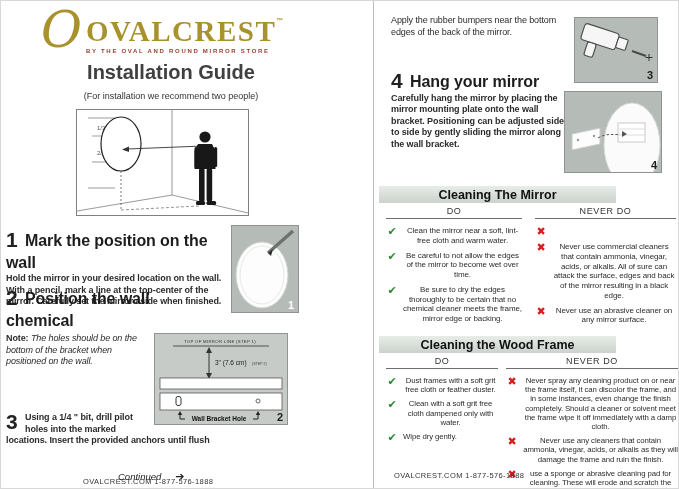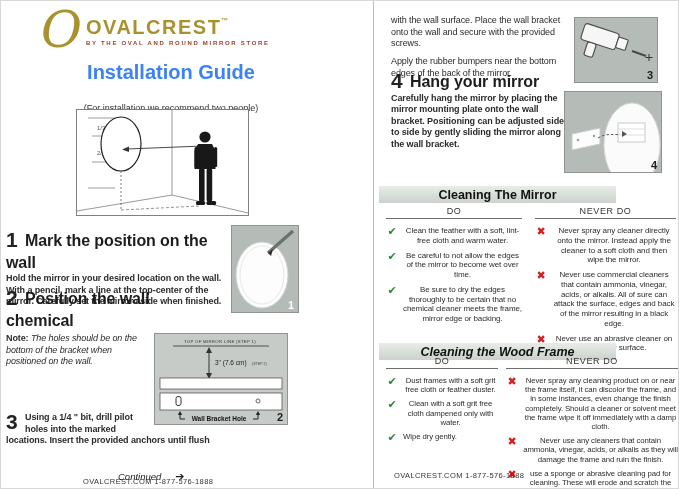--- a/index.html
+++ b/index.html
@@ -8,26 +8,26 @@
     position:relative;width:679px;height:489px;background:#fff;
     font-family:"Liberation Sans","DejaVu Sans",sans-serif;color:#2b2b2b;
     border:1px solid #d8d8d8;overflow:hidden;
   }
   .abs{position:absolute;}
   .divider{position:absolute;left:372px;top:0;width:1px;height:489px;background:#b8bdbb;}
 
   
   .logo-o{font-family:"DejaVu Serif","Liberation Serif",serif;font-style:italic;font-weight:400;
           font-size:50px;line-height:1;color:var(--gold);}
-  .logo-name{font-weight:bold;font-size:20px;letter-spacing:1.5px;color:var(--gold);line-height:1;}
+  .logo-name{font-weight:bold;font-size:29px;letter-spacing:1.5px;color:var(--gold);line-height:1;font-family:Liberation Serif, serif;}
   .logo-tm{font-size:7px;vertical-align:top;color:var(--gold);font-weight:bold;}
   .logo-tagline{font-size:6px;letter-spacing:1.7px;color:var(--tagline-red);font-weight:bold;}
 
-  .page-title{font-size:20px;font-weight:bold;color:#3b82f6;text-align:center;}
-  .page-subtitle{font-size:9px;text-align:center;color:#333;margin-top:19px;}
+  .page-title{font-size:20px;font-weight:bold;color:#404040;text-align:center;}
+  .page-subtitle{font-size:9px;text-align:center;color:#333;margin-top:7px;}
 
   
   .step{font-size:9px;line-height:1.28;letter-spacing:-0.1px;}
   .step-num{float:left;width:15px;font-size:21px;font-weight:bold;line-height:0.95;color:#222;margin-right:4px;}
   .step-title{font-weight:bold;font-size:16px;line-height:1.35;color:#1d1d1d;}
   .step-body{color:#2b2b2b;font-weight:bold;}
   .step-note{margin:2px 0 0 0;}
   .step-note i{font-style:italic;}
   .wrap-spacer{float:right;}
   .sp-step2{width:78px;height:142px;margin-top:38px;}
@@ -169,21 +169,20 @@
     </svg>
     <span class="fig-label">2</span>
   </div>
 
   <div class="abs continued" style="left:117px;top:469px;">
     <span>Continued</span><span class="continued-arrow">➔</span>
   </div>
   <div class="abs footer-text" style="left:82px;top:476px;">OVALCREST.COM  1-877-576-1888</div>
 
   <div class="abs" style="left:390px;top:14px;width:180px;">
-    <p class="cont-par">with the wall surface. Place the wall bracket onto the wall and secure with the provided screws.</p>
     <p class="cont-par">Apply the rubber bumpers near the bottom edges of the back of the mirror.</p>
   </div>
 
   <div class="figure fig-photo" style="left:573px;top:16px;width:84px;height:66px;">
     <svg width="82" height="64" viewBox="0 0 82 64">
       <g stroke="#4a4a4a" fill="#f6f6f6" stroke-width="1.1" transform="rotate(18 30 26)">
         <rect x="5" y="12" width="36" height="17" rx="3"></rect>
         <rect x="41" y="15" width="10" height="11" rx="1"></rect>
         <rect x="13" y="29" width="9" height="14" rx="2"></rect>
       </g>
@@ -215,49 +214,48 @@
   </div>
 
   <div class="section-bar" style="top:185px;">
     <span class="section-bar-title">Cleaning The Mirror</span>
   </div>
   <div class="cols" style="left:385px;top:205px;width:290px;gap:13px;">
     <div style="width:136px;">
       <div class="col-header">DO</div>
       <div class="item">
           <span class="item-icon check">✔</span>
-          <span class="item-text">Clean the feather with a soft, lint-free cloth and warm water.</span>
+          <span class="item-text">Clean the mirror near a soft, lint-free cloth and warm water.</span>
         </div>
       <div class="item">
           <span class="item-icon check">✔</span>
           <span class="item-text">Be careful to not allow the edges of the mirror to become wet over time.</span>
         </div>
       <div class="item">
           <span class="item-icon check">✔</span>
           <span class="item-text">Be sure to dry the edges thoroughly to be certain that no chemical cleaner meets the frame, mirror edge or backing.</span>
         </div>
     </div>
     <div style="width:141px;">
       <div class="col-header">NEVER DO</div>
       <div class="item">
           <span class="item-icon cross">✖</span>
-          <span class="item-text">Never spray any cleaner directly onto the mirror. Instead apply the cleaner to a soft cloth and then wipe the mirror.</span>
         </div>
       <div class="item">
           <span class="item-icon cross">✖</span>
           <span class="item-text">Never use commercial cleaners that contain ammonia, vinegar, acids, or alkalis. All of sure can attack the surface, edges and back of the mirror resulting in a black edge.</span>
         </div>
       <div class="item">
           <span class="item-icon cross">✖</span>
           <span class="item-text">Never use an abrasive cleaner on any mirror surface.</span>
         </div>
     </div>
   </div>
 
-  <div class="section-bar" style="top:342px;font-style:italic;">
+  <div class="section-bar" style="top:335px;">
     <span class="section-bar-title">Cleaning the Wood Frame</span>
   </div>
   <div class="cols frame-sec" style="left:385px;top:355px;width:292px;gap:8px;">
     <div style="width:112px;">
       <div class="col-header">DO</div>
       <div class="item">
           <span class="item-icon check">✔</span>
           <span class="item-text">Dust frames with a soft grit free cloth or feather duster.</span>
         </div>
       <div class="item">

